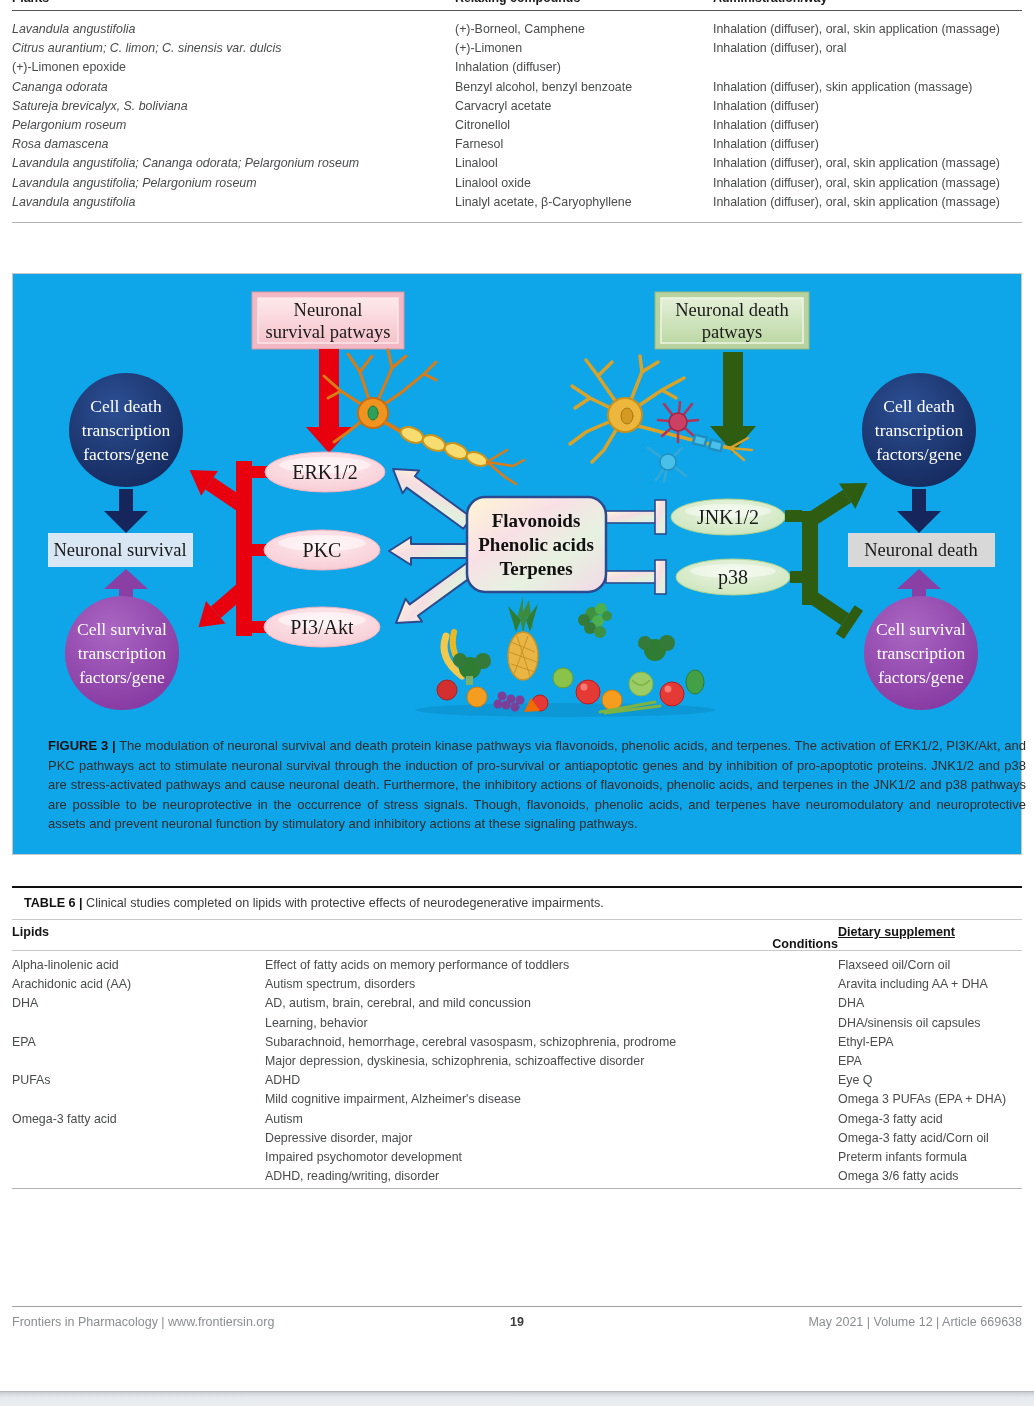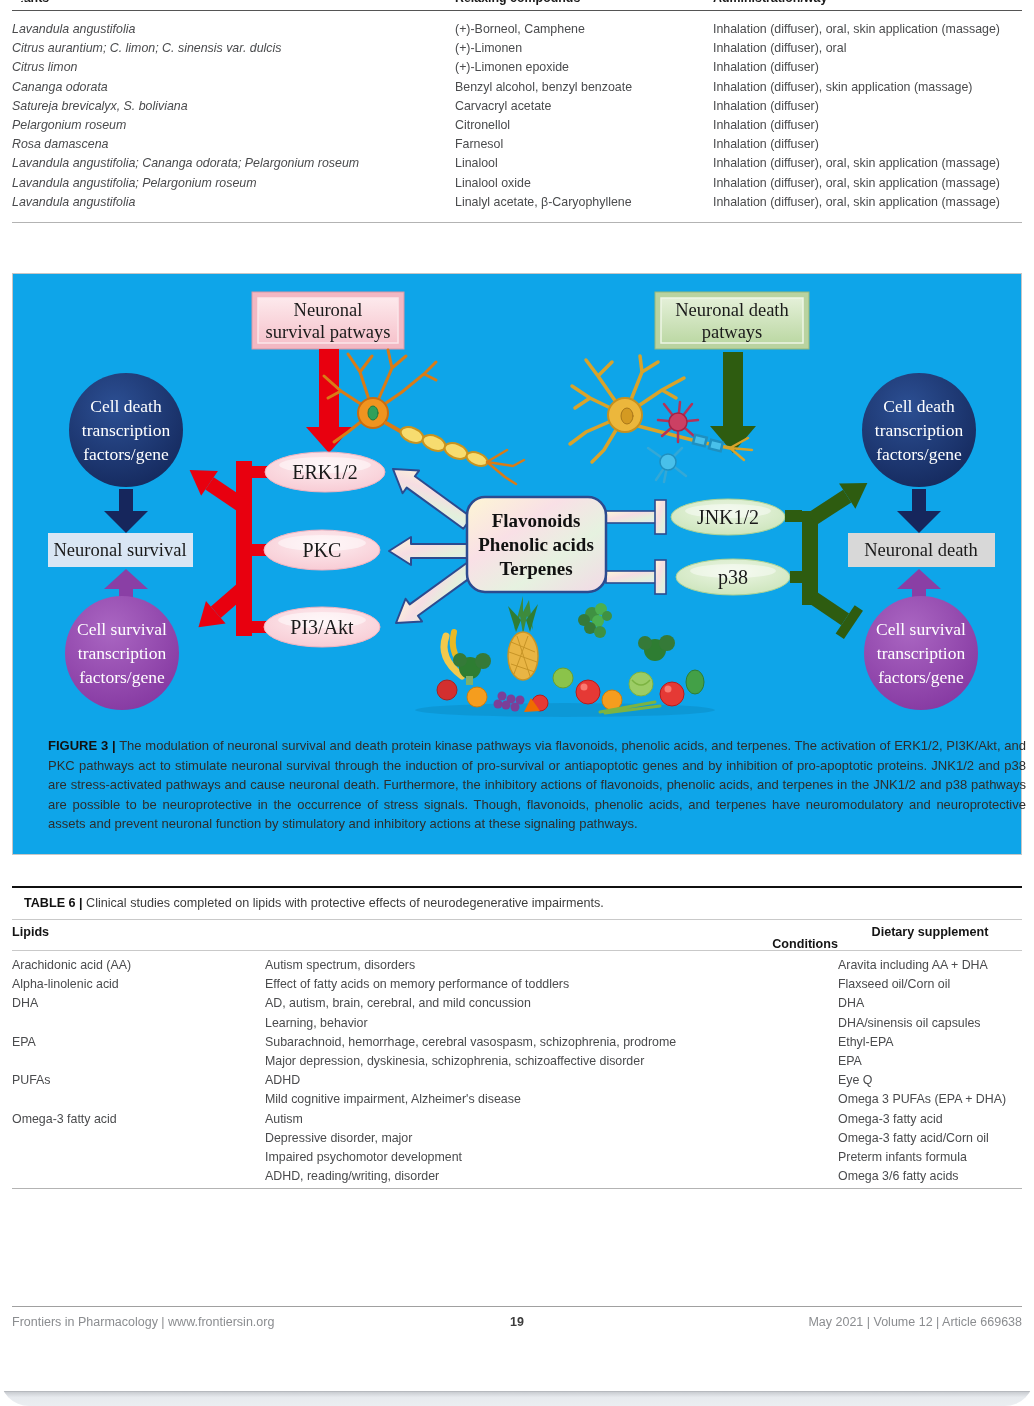--- a/index.html
+++ b/index.html
@@ -1,17 +1,17 @@
 <!DOCTYPE html>
 <html><head>
 <meta charset="utf-8">
 <style>
   html,body{margin:0;padding:0;background:#fff;}
   .page{position:relative;width:1034px;height:1406px;background:#fff;overflow:hidden;
-        font-family:"Liberation Sans","DejaVu Sans",sans-serif;color:#4a4b4d;border-radius:29px;}
+        font-family:"Liberation Sans","DejaVu Sans",sans-serif;color:#4a4b4d;}
   .abs{position:absolute;}
 
   
   .tp-clip{left:12px;top:0;width:1010px;height:9px;overflow:hidden;}
   .tp-clip .hdr{display:grid;grid-template-columns:443px 258px 309px;margin-top:-9px;
     font-weight:bold;font-size:12.4px;color:#1a1a1a;}
   .tp-rule-dark{left:12px;top:10px;width:1010px;border-top:1px solid #555;}
   .tp-rows{left:12px;top:20px;width:1010px;font-size:12.4px;line-height:19.2px;}
   .tp-row{display:grid;grid-template-columns:443px 258px 309px;}
   .tp-row i{font-style:italic;}
@@ -33,21 +33,21 @@
   .grnfill{fill:#2e5c10;}
 
   
   .t6-ruleblack{left:12px;top:886px;width:1010px;border-top:2px solid #101010;}
   .t6-title{left:24px;top:896px;width:1010px;font-size:12.6px;color:#3c3c3c;}
   .t6-title b{color:#111;}
   .t6-rule1{left:12px;top:919px;width:1010px;border-top:1px solid #c9c9c9;}
   .t6-head{left:12px;top:925px;width:1010px;display:grid;grid-template-columns:253px 573px 184px;
     font-size:12.6px;font-weight:bold;color:#141414;}
   .t6-head .c2{text-align:right;margin-top:12px;}
-  .t6-head .c3{text-align:center;}
+  .t6-head .c3{text-decoration:underline;}
   .t6-rule2{left:12px;top:950px;width:1010px;border-top:1px solid #c9c9c9;}
   .t6-rows{left:12px;top:956px;width:1010px;font-size:12.4px;line-height:19.2px;}
   .t6-row{display:grid;grid-template-columns:253px 573px 184px;}
   .t6-rule3{left:12px;top:1188px;width:1010px;border-top:1px solid #b3b3b3;}
 
   
   .foot-rule{left:12px;top:1306px;width:1010px;border-top:1px solid #a0a0a0;}
   .footer{left:12px;top:1315px;width:1010px;font-size:12.5px;color:#8b8d90;}
   .footer .pg{position:absolute;left:0;width:1010px;text-align:center;color:#3c3c3c;font-weight:bold;}
   .footer .rt{position:absolute;right:0;}
@@ -73,21 +73,20 @@
         <i>Lavandula angustifolia</i>
         <span>(+)-Borneol, Camphene</span>
         <span>Inhalation (diffuser), oral, skin application (massage)</span>
       </div>
     <div class="tp-row">
         <i>Citrus aurantium; C. limon; C. sinensis var. dulcis</i>
         <span>(+)-Limonen</span>
         <span>Inhalation (diffuser), oral</span>
       </div>
     <div class="tp-row">
-        <i>Citrus limon</i>
         <span>(+)-Limonen epoxide</span>
         <span>Inhalation (diffuser)</span>
       </div>
     <div class="tp-row">
         <i>Cananga odorata</i>
         <span>Benzyl alcohol, benzyl benzoate</span>
         <span>Inhalation (diffuser), skin application (massage)</span>
       </div>
     <div class="tp-row">
         <i>Satureja brevicalyx, S. boliviana</i>
@@ -418,28 +417,28 @@
   </div>
   <div class="abs t6-rule1"></div>
   <div class="abs t6-head">
     <span class="c1">Lipids</span>
     <span class="c2">Conditions</span>
     <span class="c3">Dietary supplement</span>
   </div>
   <div class="abs t6-rule2"></div>
   <div class="abs t6-rows">
     <div class="t6-row">
+        <span>Alpha-linolenic acid</span>
+        <span>Effect of fatty acids on memory performance of toddlers</span>
+        <span>Flaxseed oil/Corn oil</span>
+      </div>
+    <div class="t6-row">
         <span>Arachidonic acid (AA)</span>
         <span>Autism spectrum, disorders</span>
         <span>Aravita including AA + DHA</span>
-      </div>
-    <div class="t6-row">
-        <span>Alpha-linolenic acid</span>
-        <span>Effect of fatty acids on memory performance of toddlers</span>
-        <span>Flaxseed oil/Corn oil</span>
       </div>
     <div class="t6-row">
         <span>DHA</span>
         <span>AD, autism, brain, cerebral, and mild concussion</span>
         <span>DHA</span>
       </div>
     <div class="t6-row">
         <span></span>
         <span>Learning, behavior</span>
         <span>DHA/sinensis oil capsules</span>

